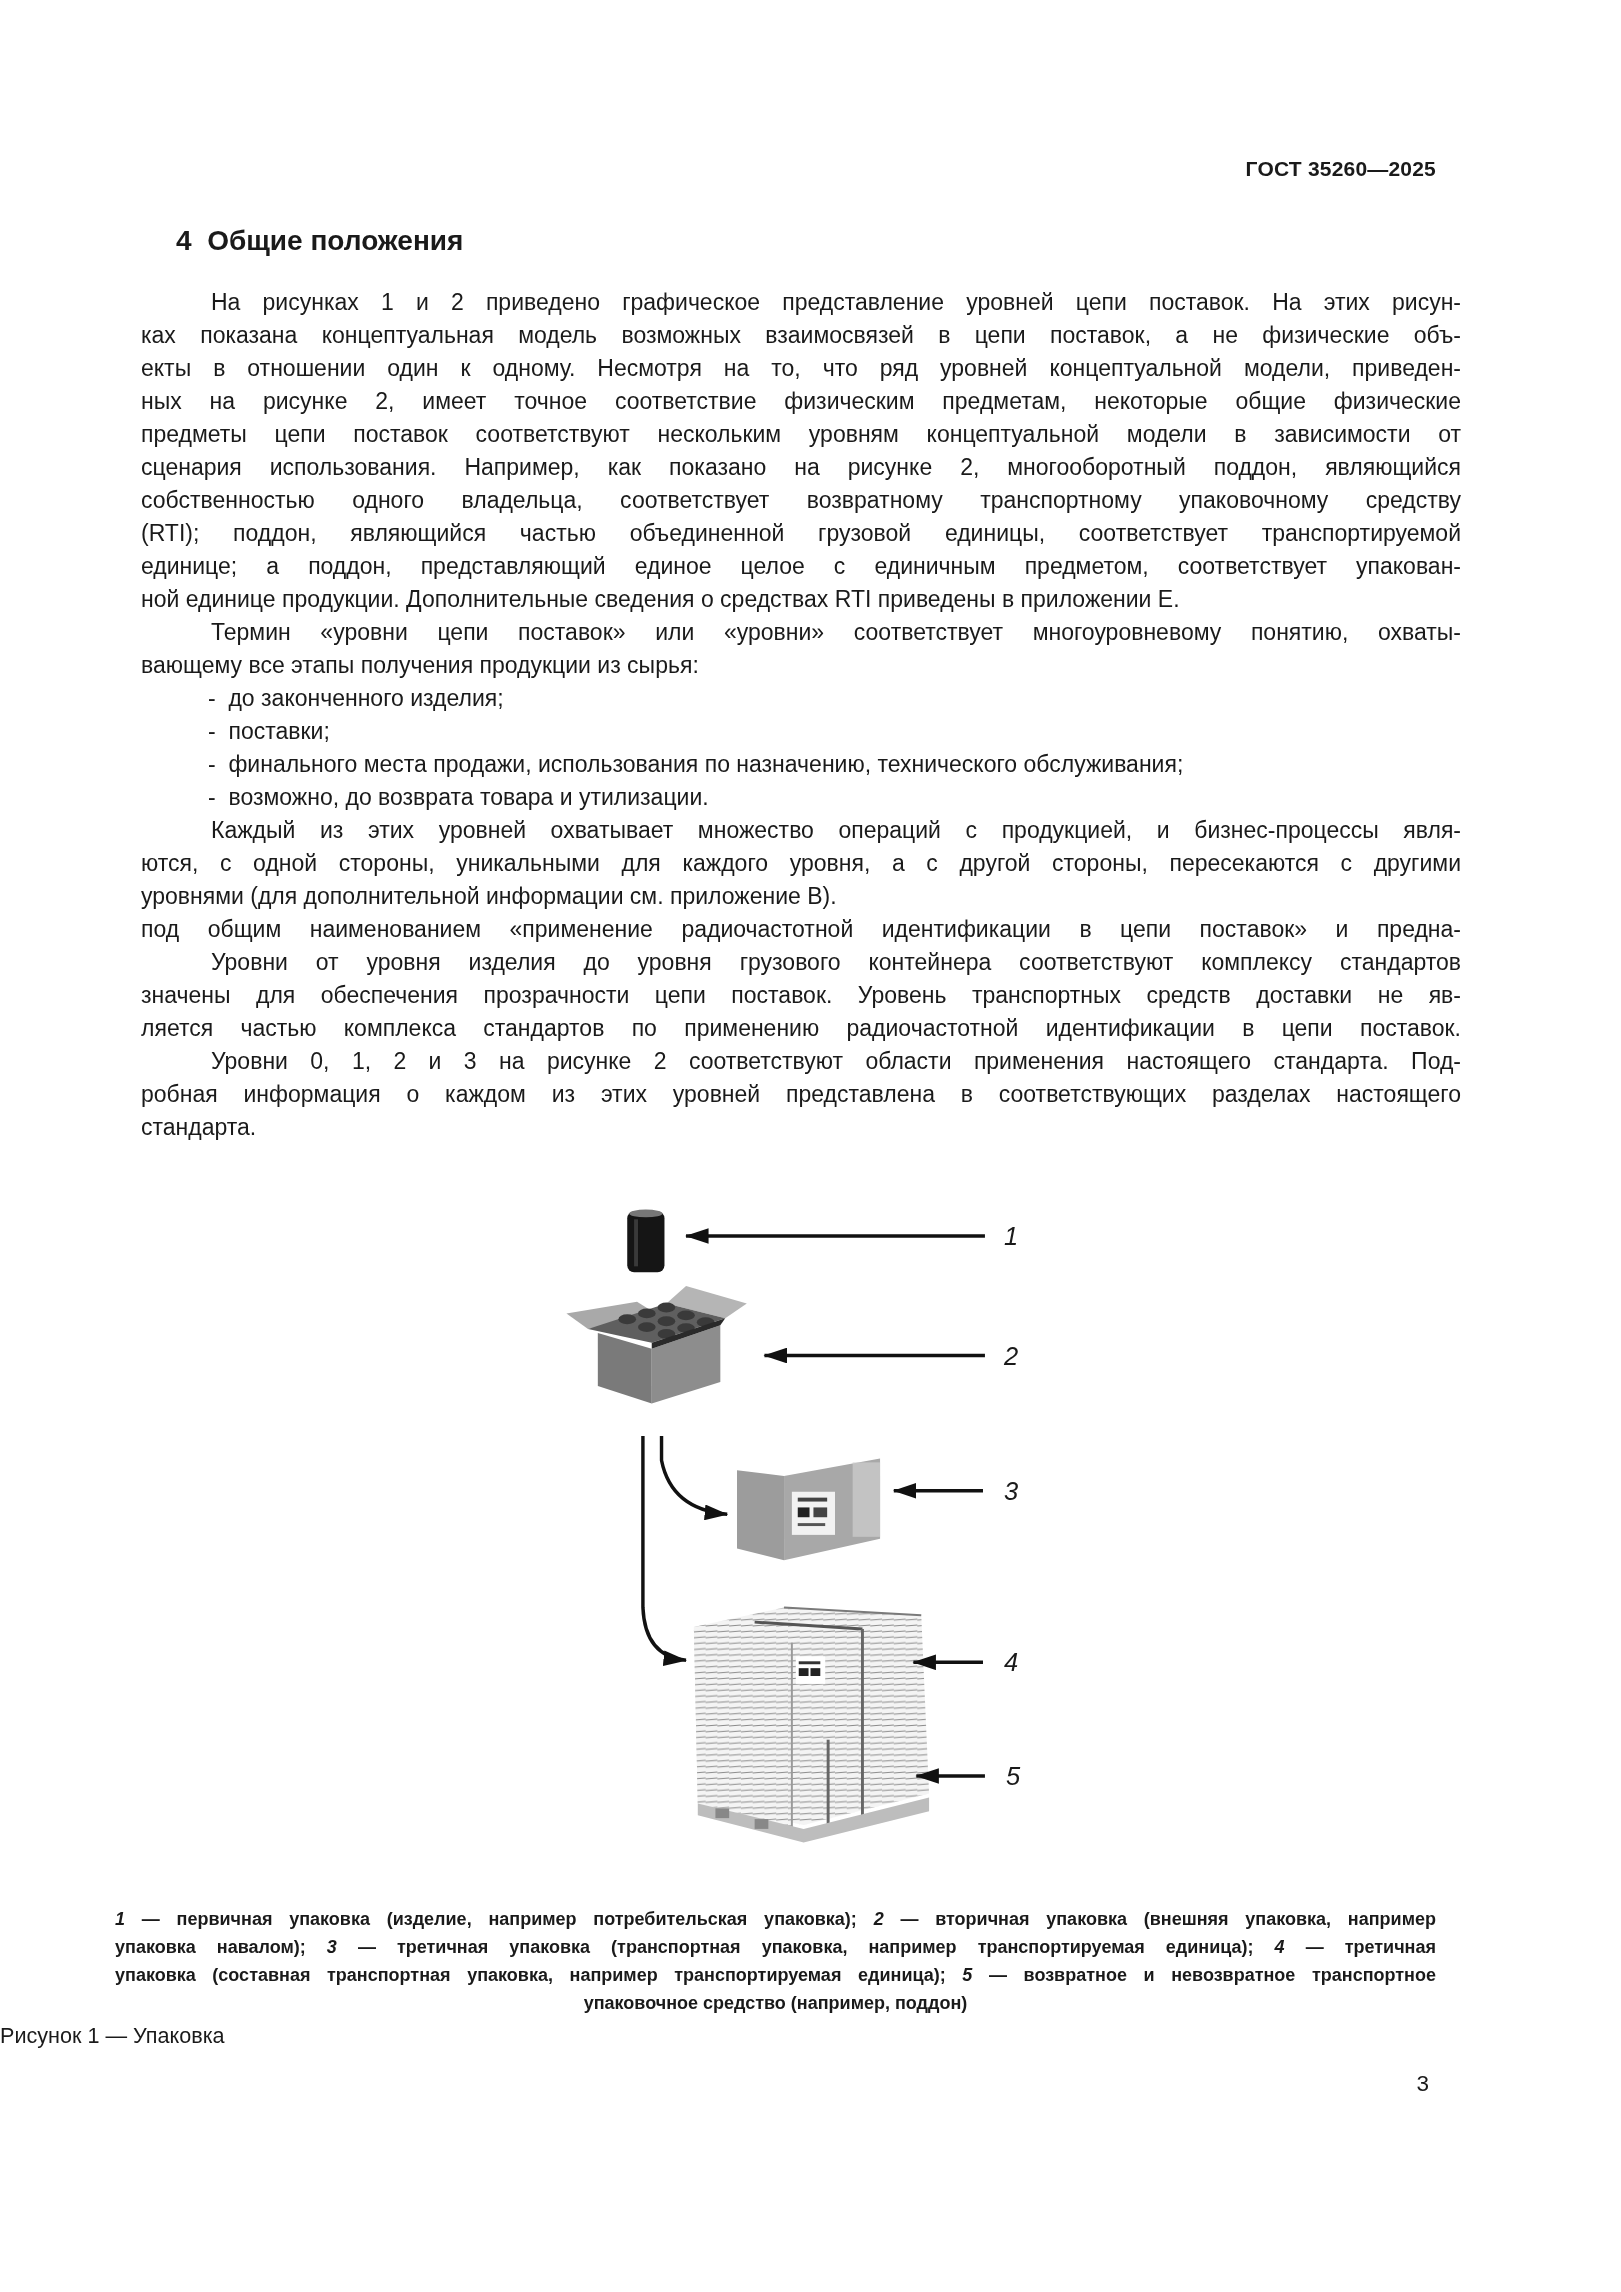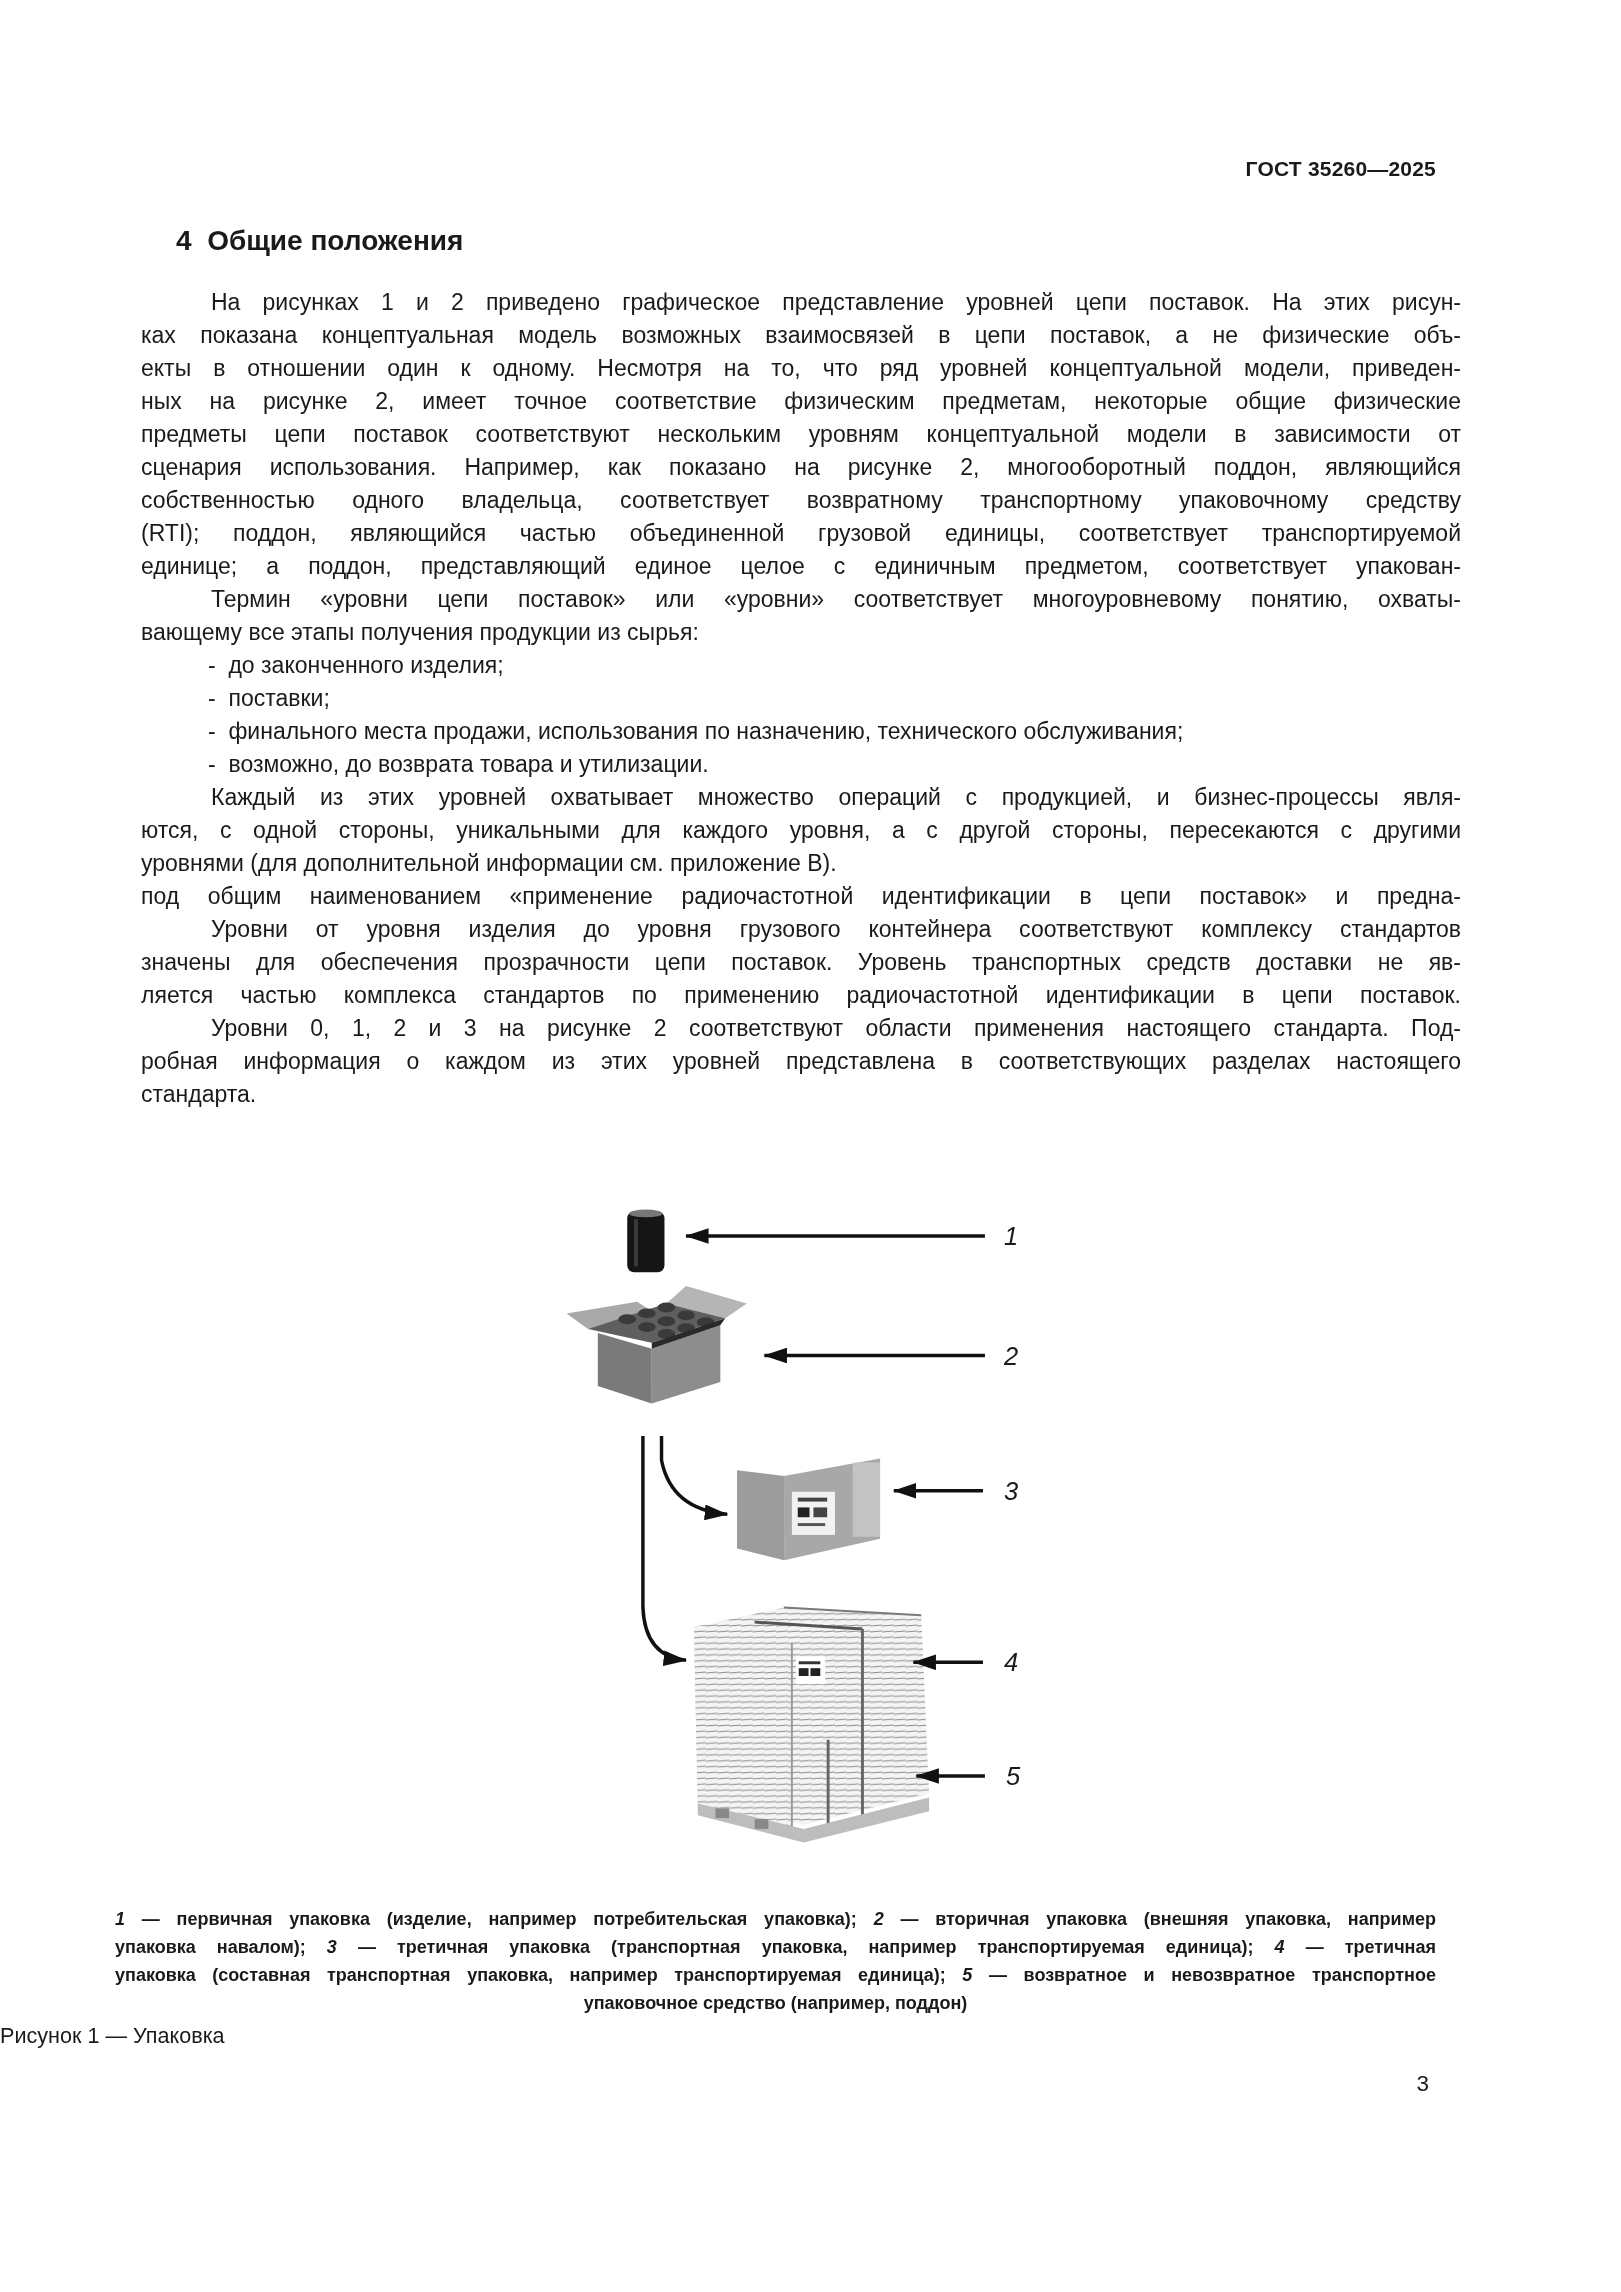--- a/index.html
+++ b/index.html
@@ -34,20 +34,21 @@
 
     <span class="line indent">На рисунках 1 и 2 приведено графическое представление уровней цепи поставок. На этих рисун-</span>
     <span class="line">ках показана концептуальная модель возможных взаимосвязей в цепи поставок, а не физические объ-</span>
     <span class="line">екты в отношении один к одному. Несмотря на то, что ряд уровней концептуальной модели, приведен-</span>
     <span class="line">ных на рисунке 2, имеет точное соответствие физическим предметам, некоторые общие физические</span>
     <span class="line">предметы цепи поставок соответствуют нескольким уровням концептуальной модели в зависимости от</span>
     <span class="line">сценария использования. Например, как показано на рисунке 2, многооборотный поддон, являющийся</span>
     <span class="line">собственностью одного владельца, соответствует возвратному транспортному упаковочному средству</span>
     <span class="line">(RTI); поддон, являющийся частью объединенной грузовой единицы, соответствует транспортируемой</span>
     <span class="line">единице; а поддон, представляющий единое целое с единичным предметом, соответствует упакован-</span>
+    <span class="line last">ной единице продукции. Дополнительные сведения о средствах RTI приведены в приложении Е.</span>
 
     <span class="line indent">Термин «уровни цепи поставок» или «уровни» соответствует многоуровневому понятию, охваты-</span>
     <span class="line last">вающему все этапы получения продукции из сырья:</span>
 
     <span class="line bullet" style="white-space:pre;">-  до законченного изделия;</span>
     <span class="line bullet" style="white-space:pre;">-  поставки;</span>
     <span class="line bullet" style="white-space:pre;">-  финального места продажи, использования по назначению, технического обслуживания;</span>
     <span class="line bullet" style="white-space:pre;">-  возможно, до возврата товара и утилизации.</span>
 
     <span class="line indent">Каждый из этих уровней охватывает множество операций с продукцией, и бизнес-процессы явля-</span>

